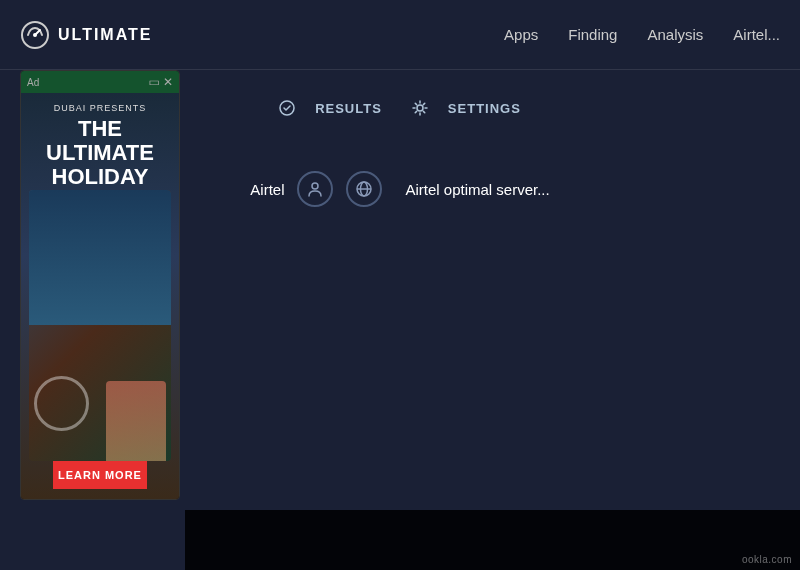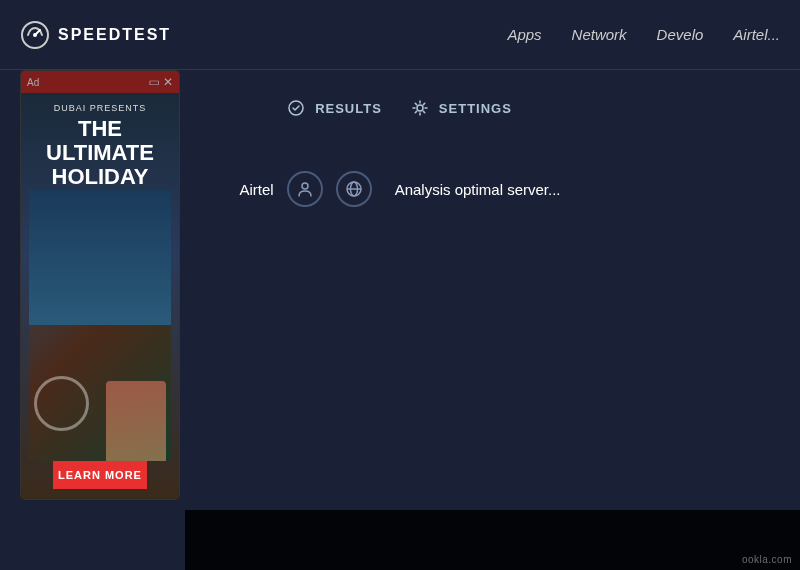--- a/index.html
+++ b/index.html
@@ -34,21 +34,20 @@
     .logo-text {
       color: white;
       font-size: 16px;
       font-weight: 700;
       letter-spacing: 2px;
     }
     .nav-links {
       display: flex;
       align-items: flex-end;
       gap: 30px;
-      font-style: italic;
     }
     .nav-link {
       color: #cccccc;
       font-size: 15px;
       cursor: pointer;
       text-decoration: none;
     }
 
     
     .main-content {
@@ -62,21 +61,21 @@
     
     .action-row {
       display: flex;
       align-items: center;
       gap: 30px;
       margin-bottom: 25px;
     }
     .action-btn {
       display: flex;
       align-items: center;
-      gap: 11px;
+      gap: 20px;
       color: #b0c4d8;
       font-size: 13px;
       font-weight: 600;
       letter-spacing: 1px;
       cursor: pointer;
       background: none;
       border: none;
       text-transform: uppercase;
     }
     .action-btn svg { flex-shrink: 0; }
@@ -158,21 +157,21 @@
       border-radius: 4px;
       overflow: hidden;
       display: flex;
       flex-direction: column;
     }
     .ad-header {
       display: flex;
       align-items: center;
       justify-content: space-between;
       padding: 4px 6px;
-      background: #7f1d1d;
+      background: #14532d;
     }
     .ad-header-text {
       color: #aaa;
       font-size: 10px;
     }
     .ad-close-btn {
       color: #aaa;
       font-size: 12px;
       cursor: pointer;
       display: flex;
@@ -273,26 +272,26 @@
 <body>
 
 <div class="header">
   <div class="logo-area">
     <svg class="logo-icon" viewBox="0 0 30 30" fill="none" xmlns="http://www.w3.org/2000/svg">
       <circle cx="15" cy="15" r="13" stroke="#cccccc" stroke-width="2" fill="none"></circle>
       <path d="M8 15 Q10 8 15 8 Q20 8 22 15" stroke="#cccccc" stroke-width="2" fill="none" stroke-linecap="round"></path>
       <line x1="15" y1="15" x2="20" y2="10" stroke="white" stroke-width="2" stroke-linecap="round"></line>
       <circle cx="15" cy="15" r="2" fill="white"></circle>
     </svg>
-    <span class="logo-text">SPEEDTEST</span>
+    <span class="logo-text">ULTIMATE</span>
   </div>
   <div class="nav-links">
     <a class="nav-link">Apps</a>
-    <a class="nav-link">Network</a>
-    <a class="nav-link">Develo</a>
+    <a class="nav-link">Finding</a>
+    <a class="nav-link">Analysis</a>
     <a class="nav-link">Airtel...</a>
   </div>
 </div>
 
 <div class="ad-panel">
   <div class="ad-header">
     <span class="ad-header-text">Ad</span>
     <div class="ad-close-btn">
       <span>▭</span>
       <span>✕</span>
@@ -338,19 +337,19 @@
         <path d="M3 16c0-3.314 2.686-5 6-5s6 1.686 6 5" stroke="#8a9ab8" stroke-width="1.5" stroke-linecap="round"></path>
       </svg>
     </div>
     <div class="icon-circle">
       <svg width="18" height="18" viewBox="0 0 18 18" fill="none">
         <circle cx="9" cy="9" r="7" stroke="#8a9ab8" stroke-width="1.5"></circle>
         <ellipse cx="9" cy="9" rx="3.5" ry="7" stroke="#8a9ab8" stroke-width="1.5"></ellipse>
         <line x1="2" y1="9" x2="16" y2="9" stroke="#8a9ab8" stroke-width="1.5"></line>
       </svg>
     </div>
-    <span class="finding-text">Analysis optimal server...</span>
+    <span class="finding-text">Airtel optimal server...</span>
   </div>
 </div>
 
 <div class="bottom-black-bar"></div>
 
 <div class="watermark">ookla.com</div>
 
 </body></html>

